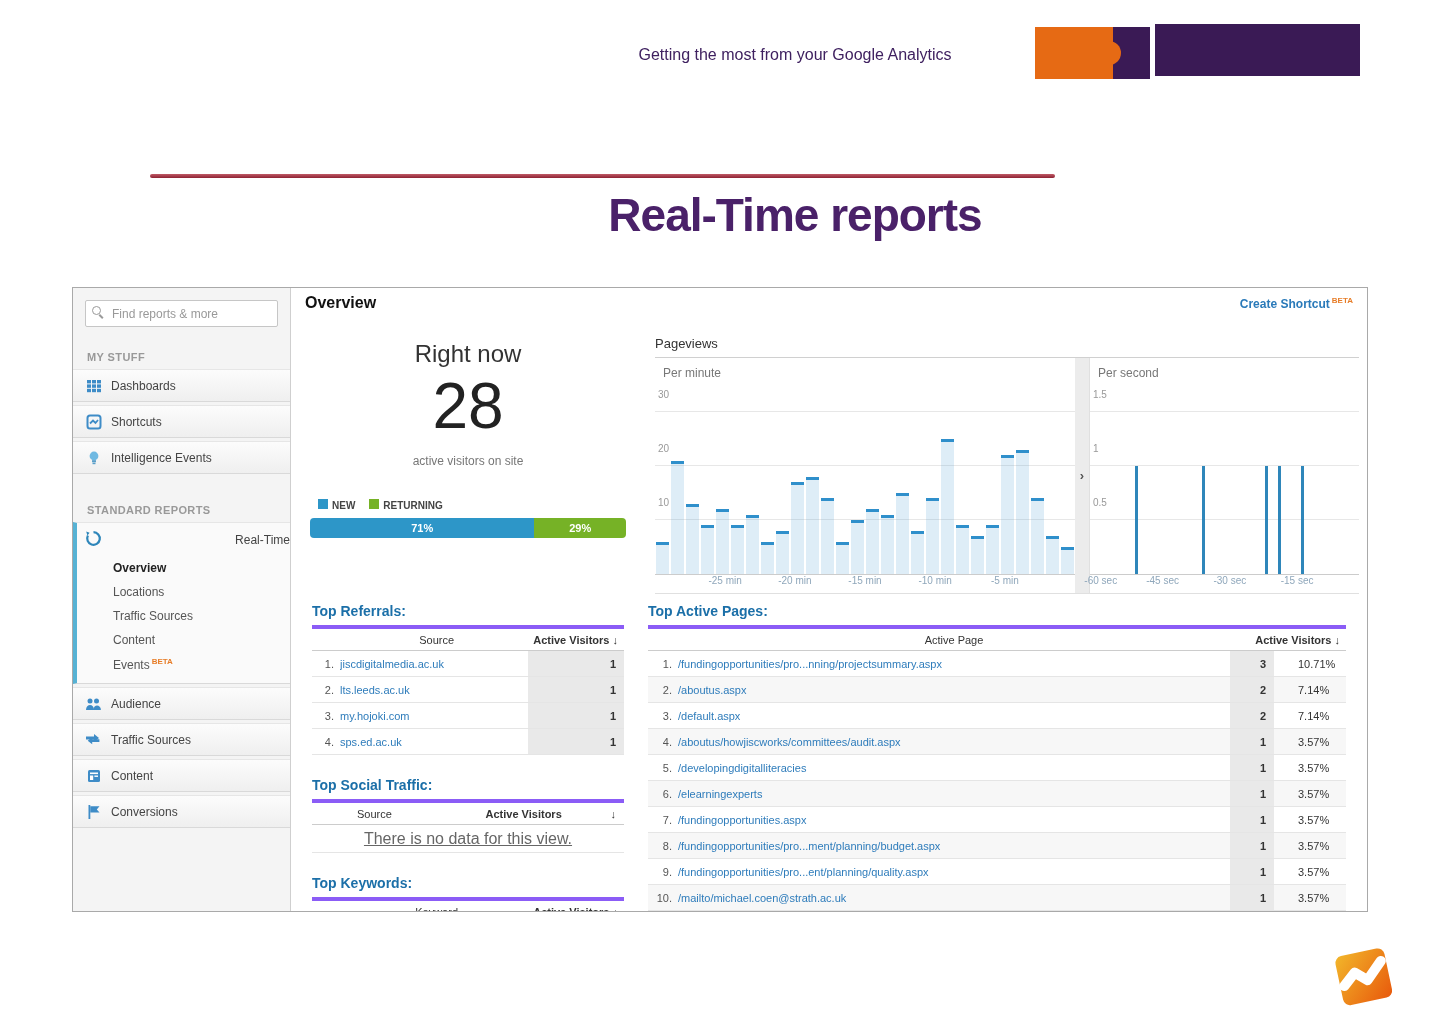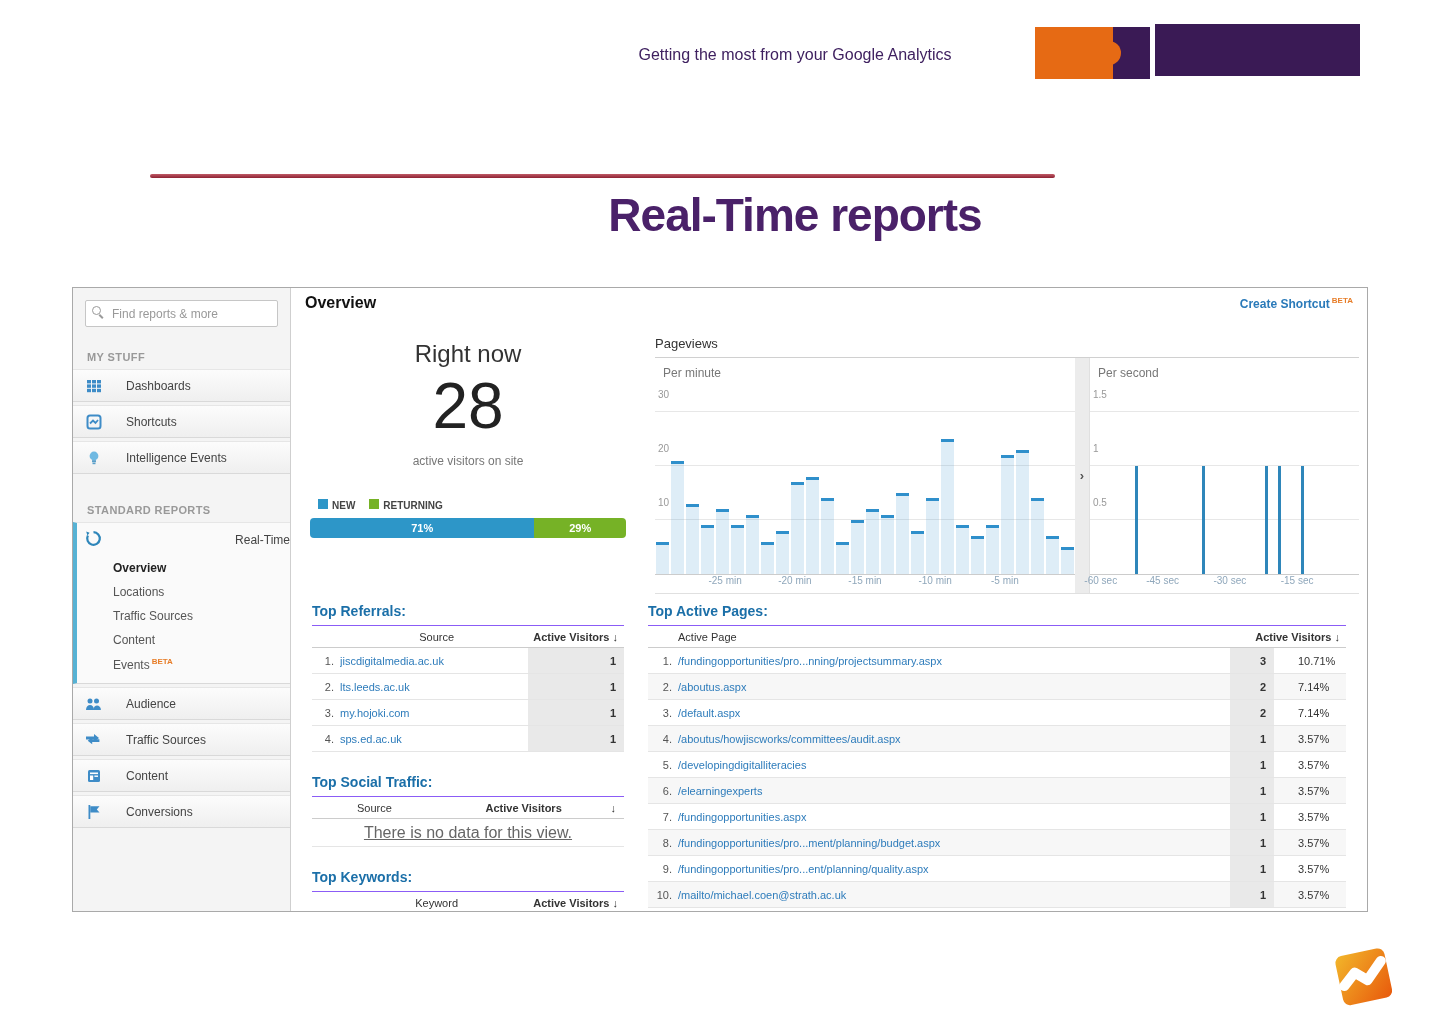--- a/index.html
+++ b/index.html
@@ -32,21 +32,21 @@
   .search-wrap input { width:100%; height:27px; border:1px solid #c6c6c6; border-radius:2px;
     background:#fff; padding:0 6px 0 26px; font-size:12px; color:#444; font-family:inherit; }
   .search-wrap input::placeholder { color:#999; }
   .search-glyph { position:absolute; left:7px; top:6px; width:13px; height:13px; }
   .search-glyph .lens { position:absolute; left:0; top:0; width:9px; height:9px;
     border:1.5px solid #9a9a9a; border-radius:50%; }
   .search-glyph .tail { position:absolute; left:8px; top:8px; width:5px; height:1.5px;
     background:#9a9a9a; transform:rotate(45deg); transform-origin:0 0; }
   .side-label { margin:24px 0 6px 14px; font-size:11px; font-weight:bold; color:#999;
     letter-spacing:0.4px; }
-  .side-item { height:33px; display:flex; align-items:center; gap:24px; padding-left:12px;
+  .side-item { height:33px; display:flex; align-items:center; gap:9px; padding-left:12px;
     background:linear-gradient(#fcfcfc,#efefef); border-top:1px solid #e6e6e6;
     border-bottom:1px solid #d9d9d9; margin-bottom:3px; color:#444; cursor:pointer; }
   .side-item .ico { width:17px; height:17px; display:inline-flex; align-items:center; justify-content:center; }
   .rt-block { border-left:4px solid #56b2d4; background:#fafafa; border-top:1px solid #e6e6e6;
     border-bottom:1px solid #d9d9d9; margin-bottom:3px; padding-bottom:6px; }
   .rt-head { height:33px; display:flex; align-items:center; gap:5px; padding-left:8px; color:#444; cursor:pointer;justify-content:space-between; }
   .rt-sub { list-style:none; }
   .rt-sub li { padding:5px 0 5px 36px; color:#555; cursor:pointer; }
   .rt-sub li.active { font-weight:bold; color:#222; }
   .beta-badge { color:#e77d28; font-size:8px; font-weight:bold; vertical-align:super; margin-left:2px; }
@@ -83,21 +83,21 @@
   .bars { position:absolute; left:0; right:0; bottom:0; top:0; display:flex; align-items:flex-end; gap:2px; padding:0 1px; }
   .bars .bar { flex:1; background:rgba(49,143,203,0.16); border-top:3px solid #2f8fcb; }
   .spike { position:absolute; bottom:0; width:3px; background:#2e86ba; }
   .xticks { position:absolute; left:0; right:0; bottom:0; height:16px; }
   .xticks span { position:absolute; transform:translateX(-50%); font-size:10px; color:#8fa7bb; white-space:nowrap; }
 
   
   .tbl-col-left { position:absolute; left:21px; top:315px; width:312px; }
   .tbl-col-right { position:absolute; left:357px; top:315px; width:698px; }
   .tbl-title { color:#1b6fa8; font-size:14px; font-weight:bold; margin-bottom:6px; }
-  .tbl { border-top:1px solid #8b5cf6; background:#fff; }
+  .tbl { border-top:4px solid #8b5cf6; background:#fff; }
   .tbl-head { display:flex; align-items:center; height:22px; border-bottom:1px solid #ccc;
     font-size:11px; color:#333; }
   .tbl-head .bold { font-weight:bold; }
   .trow { display:flex; align-items:center; height:26px; border-bottom:1px solid #e5e5e5; font-size:11px; }
   .trow.alt { background:#f7f7f7; }
   .cell-num { width:28px; text-align:right; color:#555; padding-right:6px; flex-shrink:0; }
   .cell-link { flex:1; color:#2e7cbb; overflow:hidden; white-space:nowrap; text-overflow:ellipsis; cursor:pointer; }
   .cell-count { width:44px; background:#e9e9e9; font-weight:bold; text-align:right; padding-right:8px;
     align-self:stretch; display:flex; align-items:center; justify-content:flex-end; flex-shrink:0; }
   .cell-count.wide { width:96px; }
@@ -380,21 +380,21 @@
             <span class="bold" style="padding-right:6px;"><span>Active Visitors</span> <span>↓</span></span>
           </div>
         </div>
       </div>
 
       <div class="tbl-col-right">
         <div class="tbl-title">Top Active Pages:</div>
         <div class="tbl">
           <div class="tbl-head">
             <span class="cell-num" style="width:30px;"></span>
-            <span style="flex:1;text-align:left;">Active Page</span>
+            <span style="flex:1;text-align:center;">Active Page</span>
             <span class="bold" style="width:116px;text-align:right;padding-right:6px;"><span>Active Visitors</span> <span>↓</span></span>
           </div>
           <div id="pages-rows">
               <div class="trow">
                 <span class="cell-num" style="width: 30px;">1.</span>
                 <span class="cell-link">/fundingopportunities/pro...nning/projectsummary.aspx</span>
                 <span class="cell-count">3</span>
                 <span class="cell-pct">10.71%</span>
               </div>
               <div class="trow alt">

